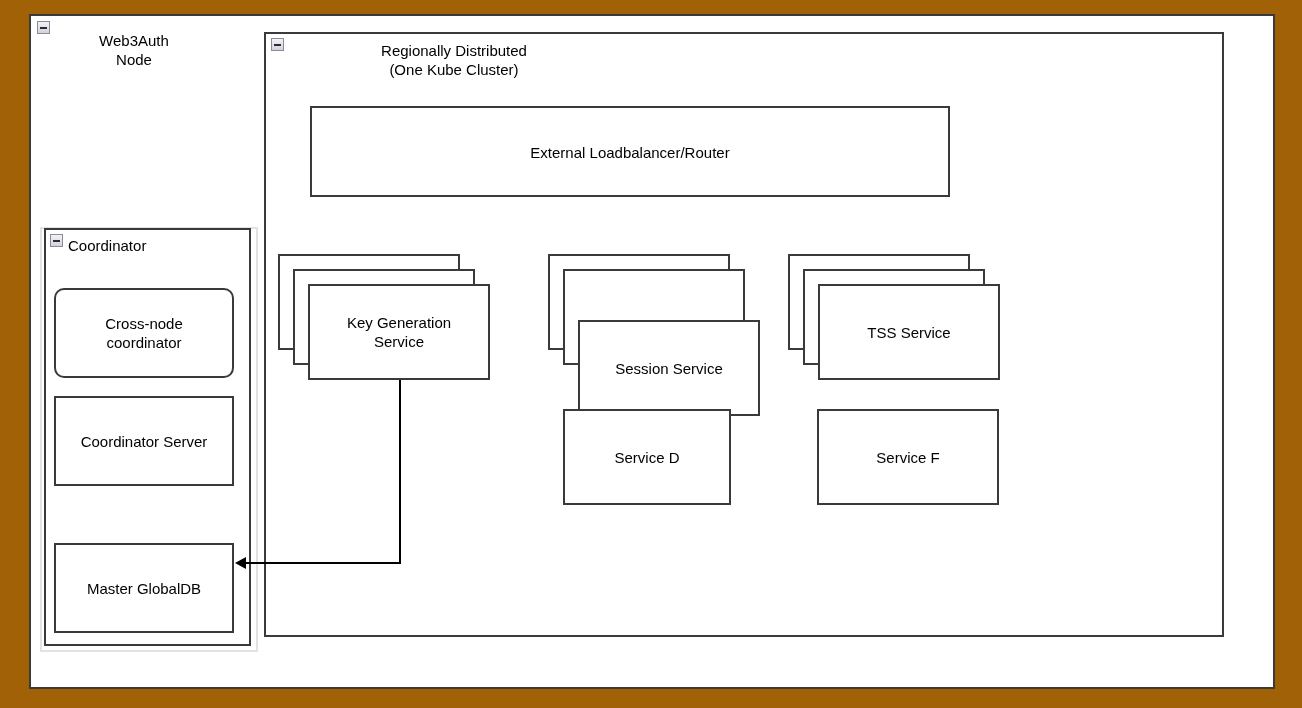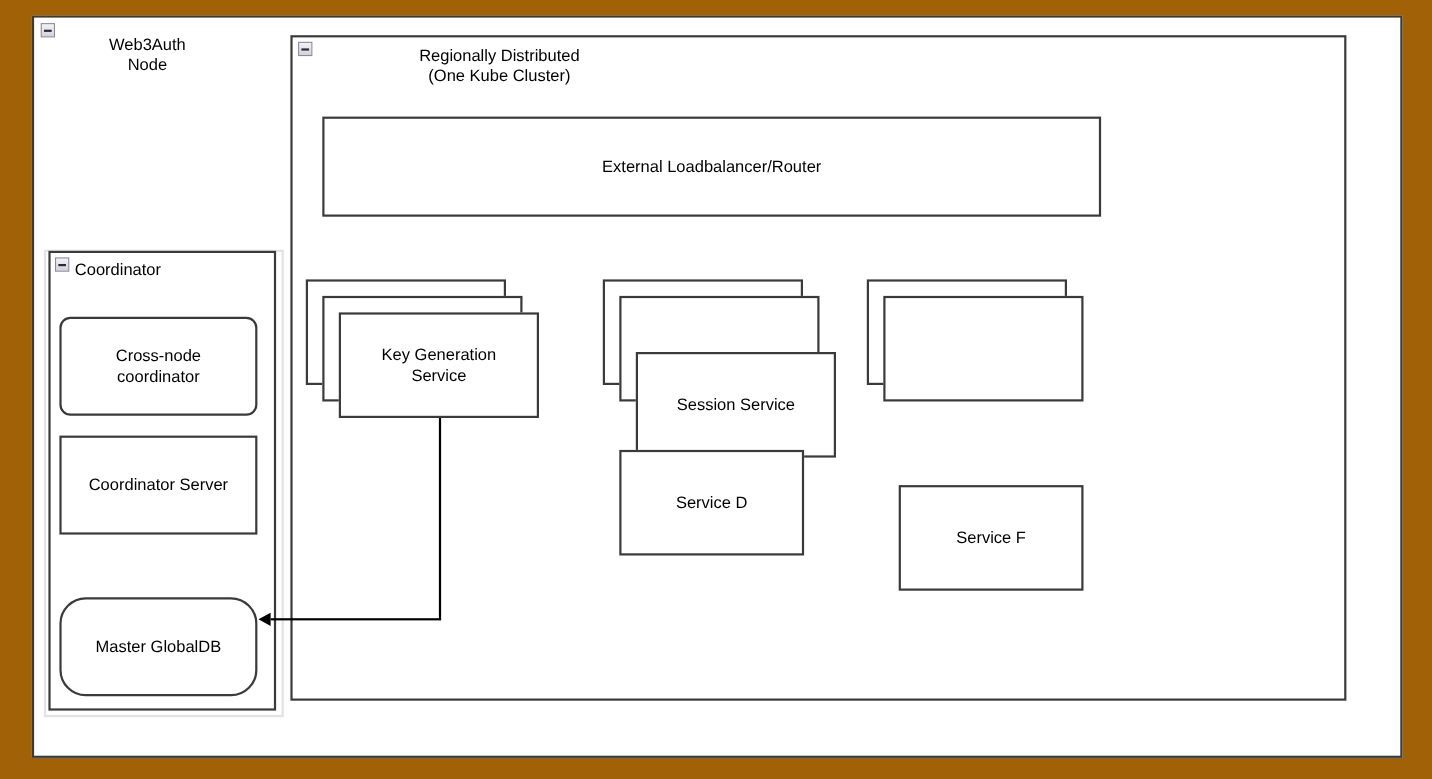--- a/index.html
+++ b/index.html
@@ -128,21 +128,21 @@
   <div class="container-title" style="left:29px; top:31px; width:210px;">Web3Auth
 Node</div>
 
   <div class="container-box" style="left:264px; top:32px; width:960px; height:605px;"></div>
 
   <div class="collapse-icon" style="left:271px; top:38px;"></div>
 
   <div class="container-title" style="left:254px; top:41px; width:400px;">Regionally Distributed
 (One Kube Cluster)</div>
 
-  <div class="box" style="left:293px; top:106px; width:708px; height:91px;">
+  <div class="box" style="left:310px; top:106px; width:640px; height:91px;">
     <div class="node-label">External Loadbalancer/Router</div>
   </div>
 
   <div class="stack" style="left:278px; top:254px; width:172px; height:126px;">
     <div class="layer" style="left:0px;  top:0px;  width:182px; height:96px;"></div>
     <div class="layer" style="left:15px; top:15px; width:182px; height:96px;"></div>
     <div class="layer" style="left:30px; top:30px; width:182px; height:96px;">
       <div class="node-label">Key Generation
 Service</div>
     </div>
@@ -152,48 +152,51 @@
     <div class="layer" style="left:0px;  top:0px;  width:182px; height:96px;"></div>
     <div class="layer" style="left:15px; top:15px; width:182px; height:96px;"></div>
     <div class="layer" style="left:30px; top:30px; width:182px; height:96px;margin-top:36px;">
       <div class="node-label">Session Service</div>
     </div>
   </div>
 
   <div class="stack" style="left:788px; top:254px; width:212px; height:126px;">
     <div class="layer" style="left:0px;  top:0px;  width:182px; height:96px;"></div>
     <div class="layer" style="left:15px; top:15px; width:182px; height:96px;"></div>
+    <div class="layer" style="left:30px; top:30px; width:182px; height:96px;">
+      <div class="node-label">TSS Service</div>
+    </div>
   </div>
 
   <div class="box" style="left:563px; top:409px; width:168px; height:96px;">
     <div class="node-label">Service D</div>
   </div>
 
-  <div class="box" style="left:817px; top:409px; width:168px; height:96px;margin-top:32px;">
+  <div class="box" style="left:817px; top:409px; width:182px; height:96px;">
     <div class="node-label">Service F</div>
   </div>
 
   <div class="shadow-ring" style="left:40px; top:227px; width:218px; height:425px;"></div>
 
   <div class="container-box" style="left:44px; top:228px; width:207px; height:418px;"></div>
 
   <div class="collapse-icon" style="left:50px; top:234px;"></div>
 
   <div class="container-title left-title" style="left:68px; top:236px; width:170px;">Coordinator</div>
 
   <div class="box" style="left:54px; top:288px; width:180px; height:90px;border-radius:10px;">
     <div class="node-label">Cross-node
 coordinator</div>
   </div>
 
   <div class="box" style="left:54px; top:396px; width:180px; height:90px;padding-left:33px;">
     <div class="node-label">Coordinator Server</div>
   </div>
 
-  <div class="box" style="left:54px; top:543px; width:180px; height:90px;border-radius:24px;">
+  <div class="box" style="left:54px; top:543px; width:180px; height:90px;">
     <div class="node-label">Master GlobalDB</div>
   </div>
 
   <div class="conn conn-v" style="left:399px; top:380px; height:183px;"></div>
 
   <div class="conn conn-h" style="left:246px; top:562px; width:155px;"></div>
 
   <div class="arrow-head" style="left:235px; top:557px;"></div>
 
 </div>

